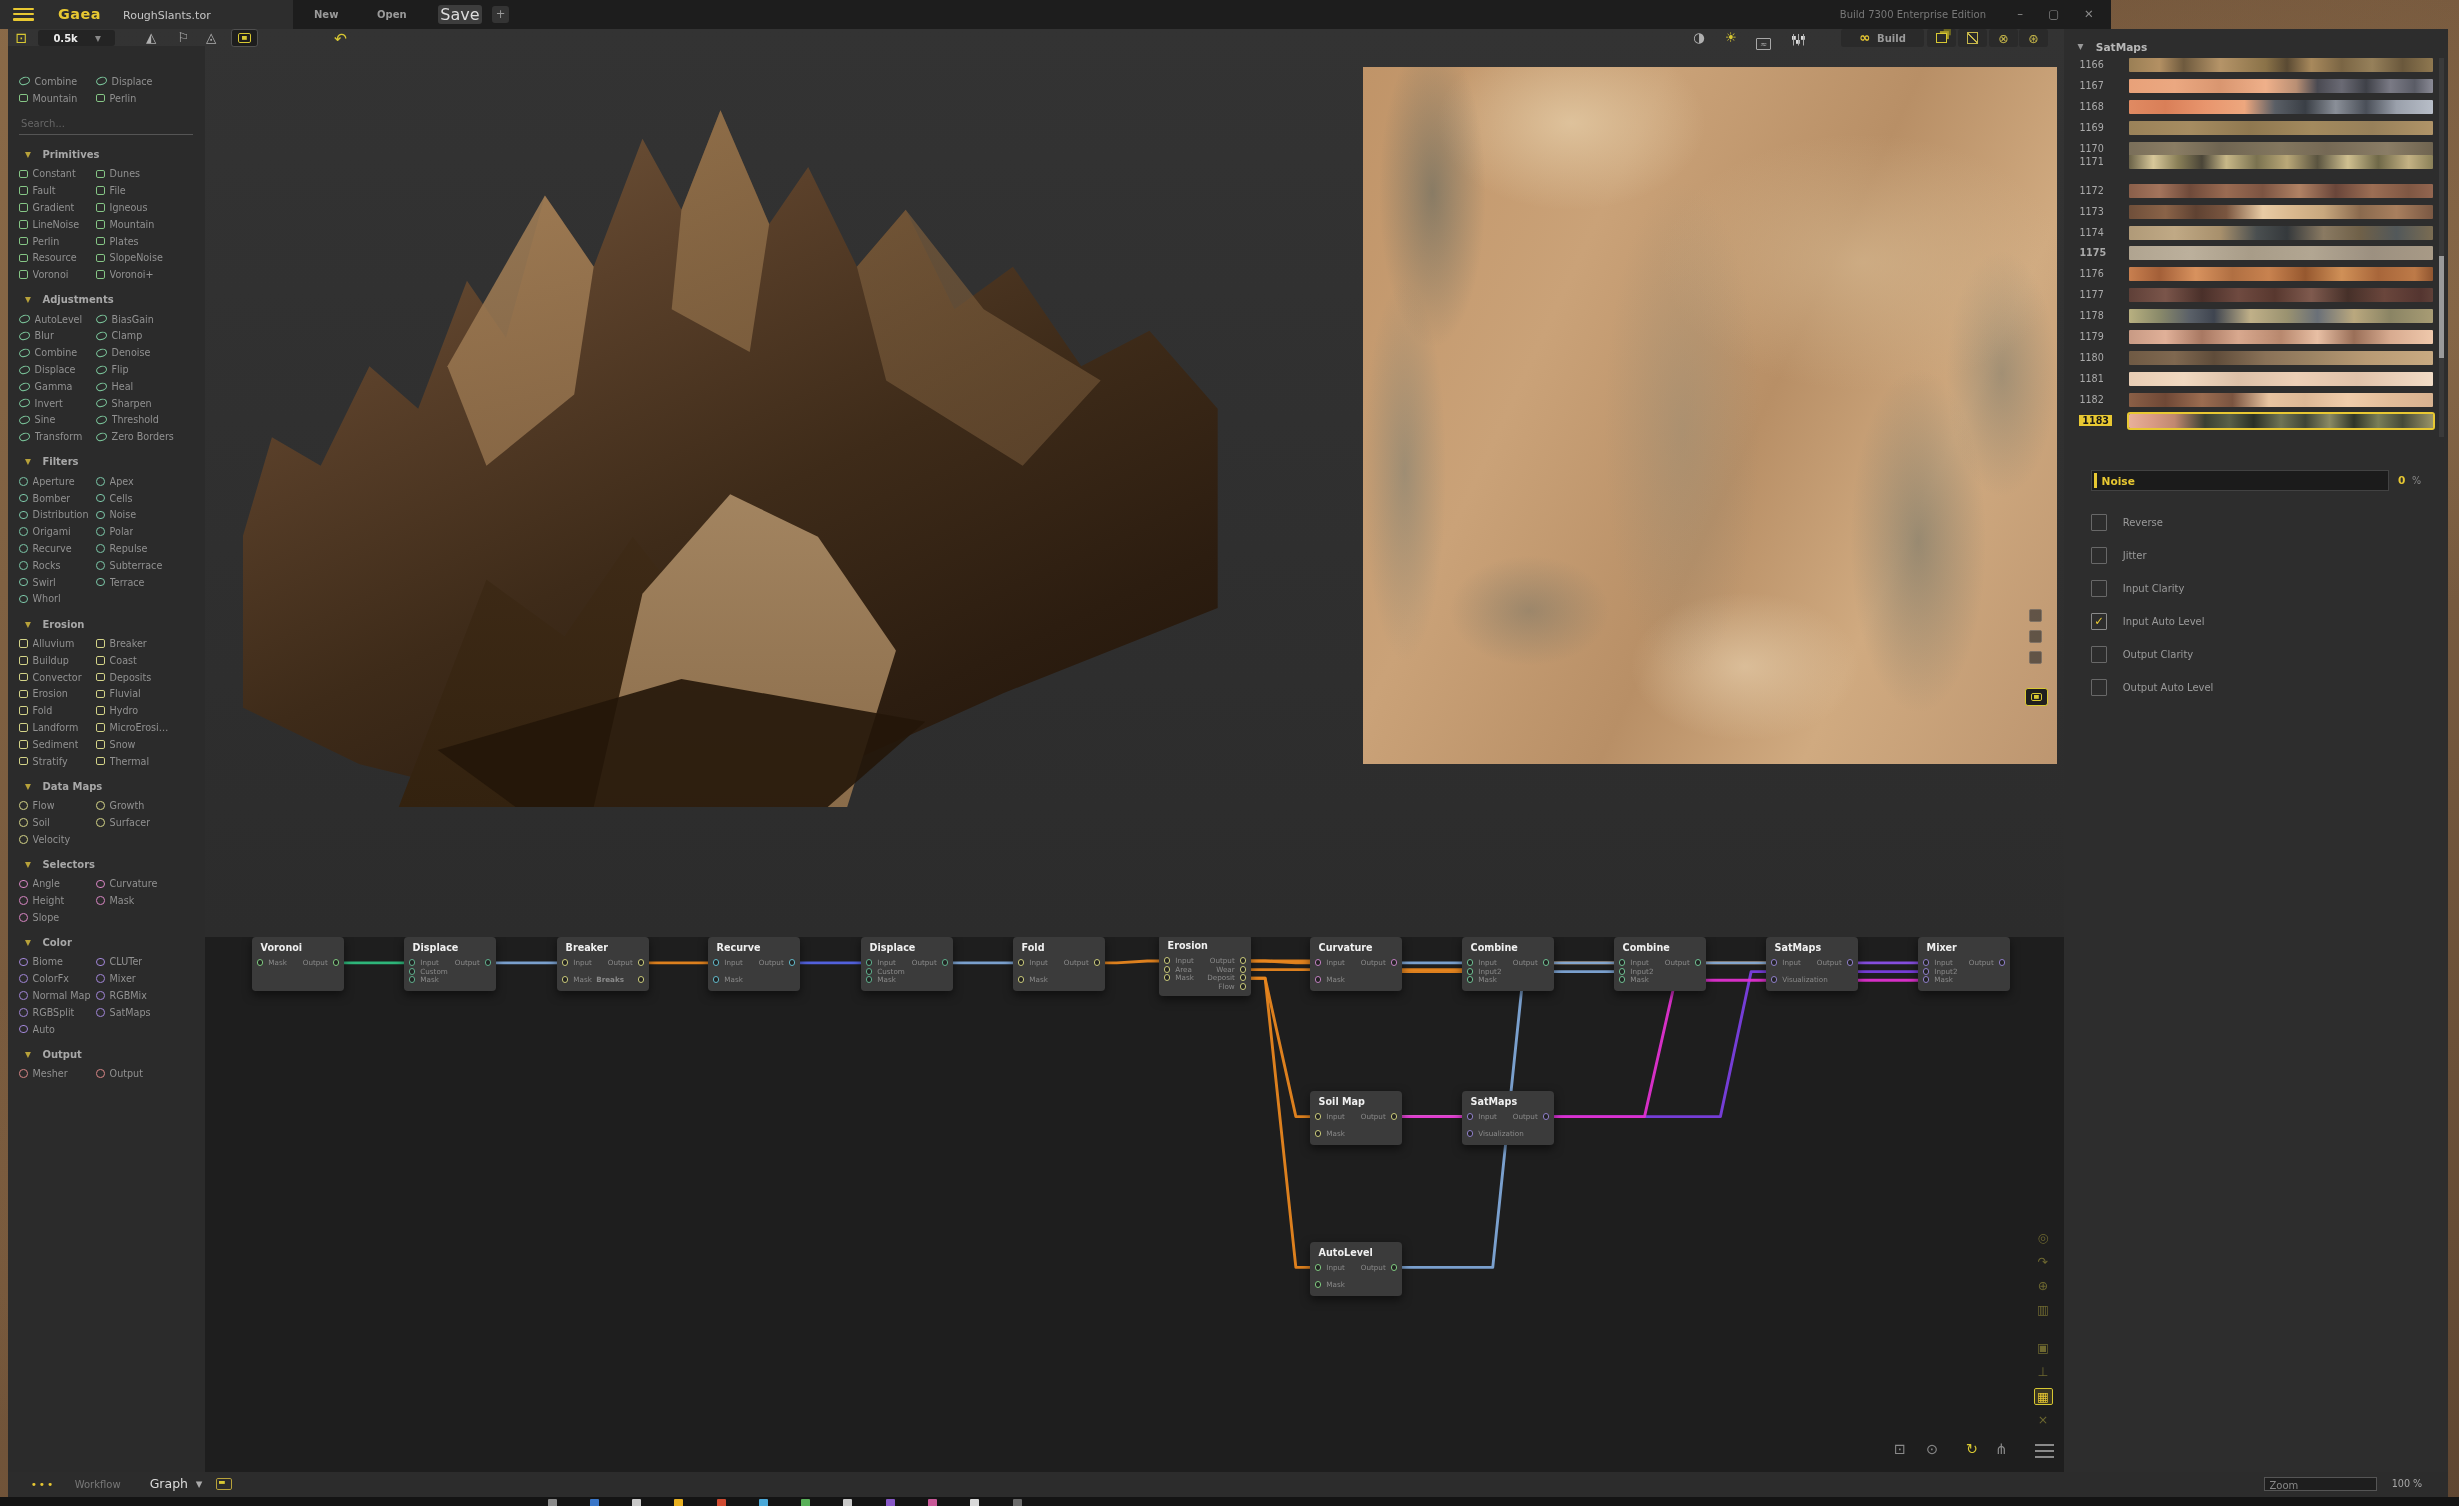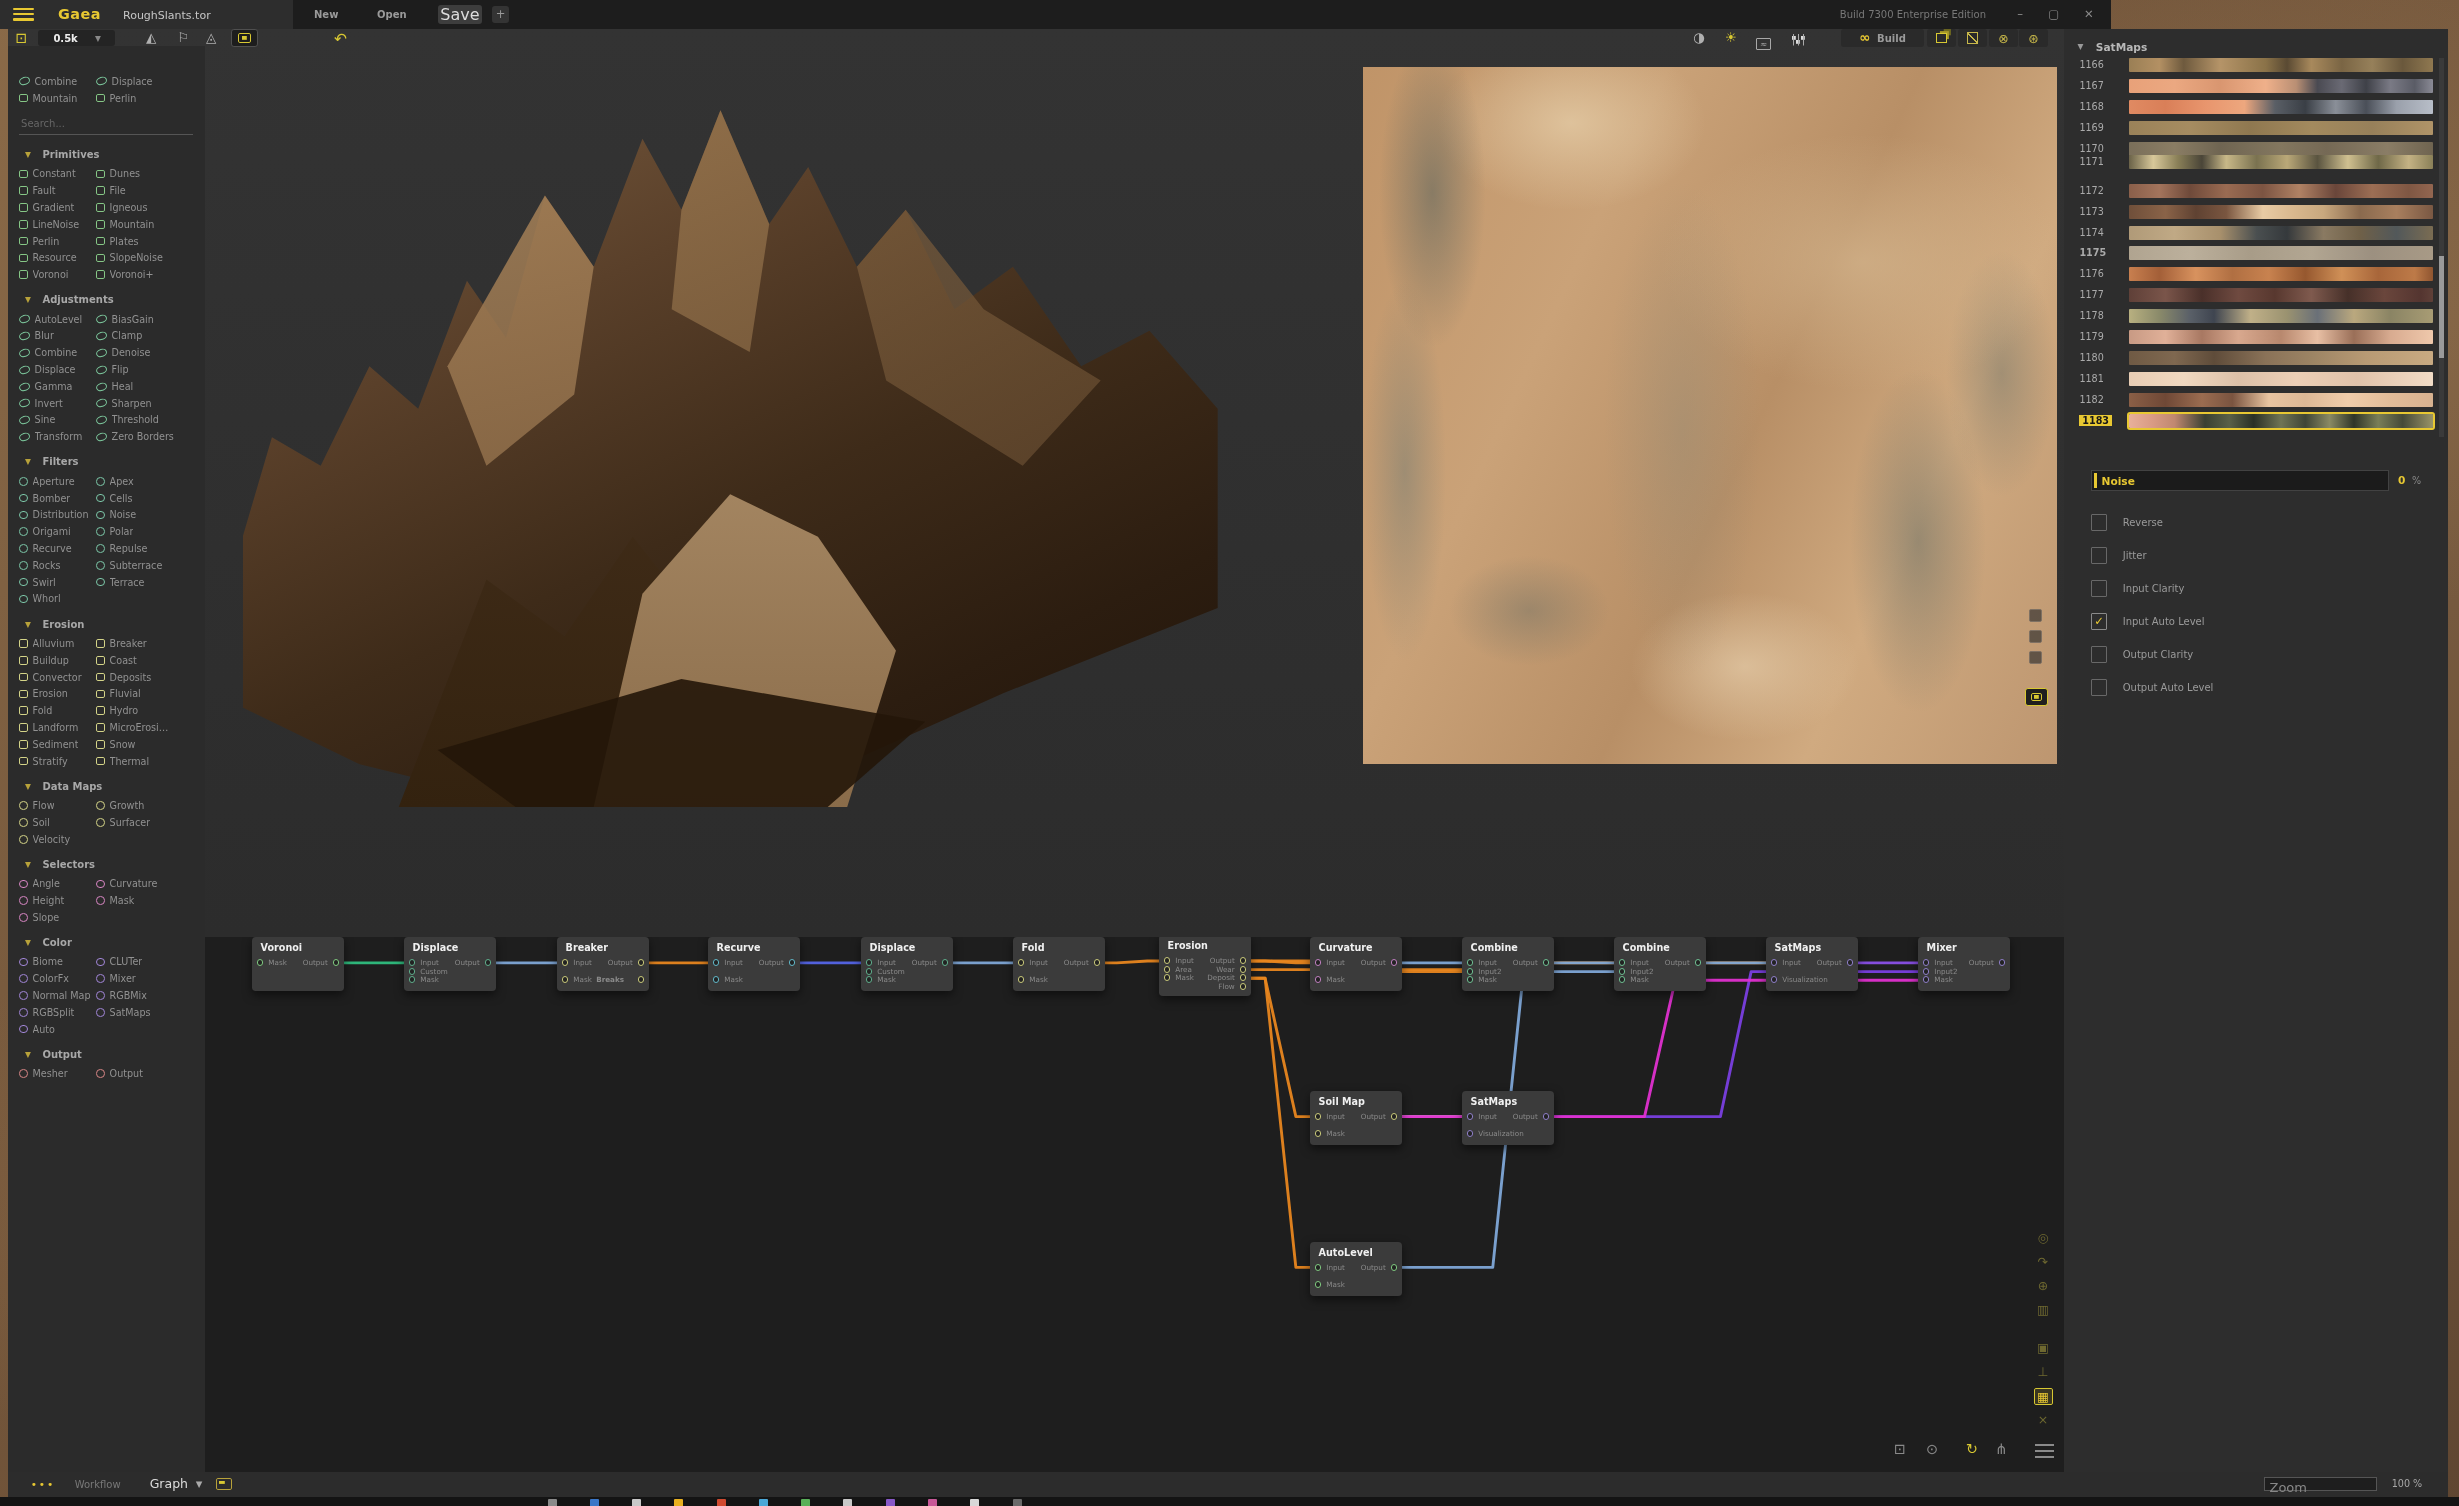--- a/index.html
+++ b/index.html
@@ -151,21 +151,21 @@
   .hambars i { display:block; width:19px; height:2.4px; background:#8a8a8a; margin-bottom:3.4px; }
 
   
   #bb-dots { left:23px; top:5.8px; color:#e8c832; font-size:10.6px; letter-spacing:1.9px; }
   #bb-workflow { left:67px; top:6.7px; font-size:10px; color:#787878; }
   #bb-graph { left:142px; top:3.8px; font-size:12.5px; color:#dcdcdc; }
   #bb-chev { left:188px; top:6.7px; font-size:8.6px; color:#aaa; }
   #bb-winicon { left:208px; top:5.8px; width:16.3px; height:12.5px; border:1.4px solid #b8a23a; border-radius:1.9px;
     background:linear-gradient(#d8c832,#d8c832) 1.9px 1.9px/5.8px 2.9px no-repeat; }
   #zoominput { left:2256px; top:4.8px; width:113px; height:14.4px; background:#1e1e1e; border:1px solid #555;
-    font-size:13px; color:#888; padding:1.9px 4.8px; }
+    font-size:10px; color:#888; padding:1.9px 4.8px; }
   #zoomval { left:2384px; top:5.8px; font-size:9.6px; color:#a8a8a8; }
 </style>
 </head>
 <body>
 
 <div class="abs" id="titlebar">
   <div class="abs" id="logoblock"></div>
   <div class="abs" id="hamburger">
       <i></i>
       <i></i>

